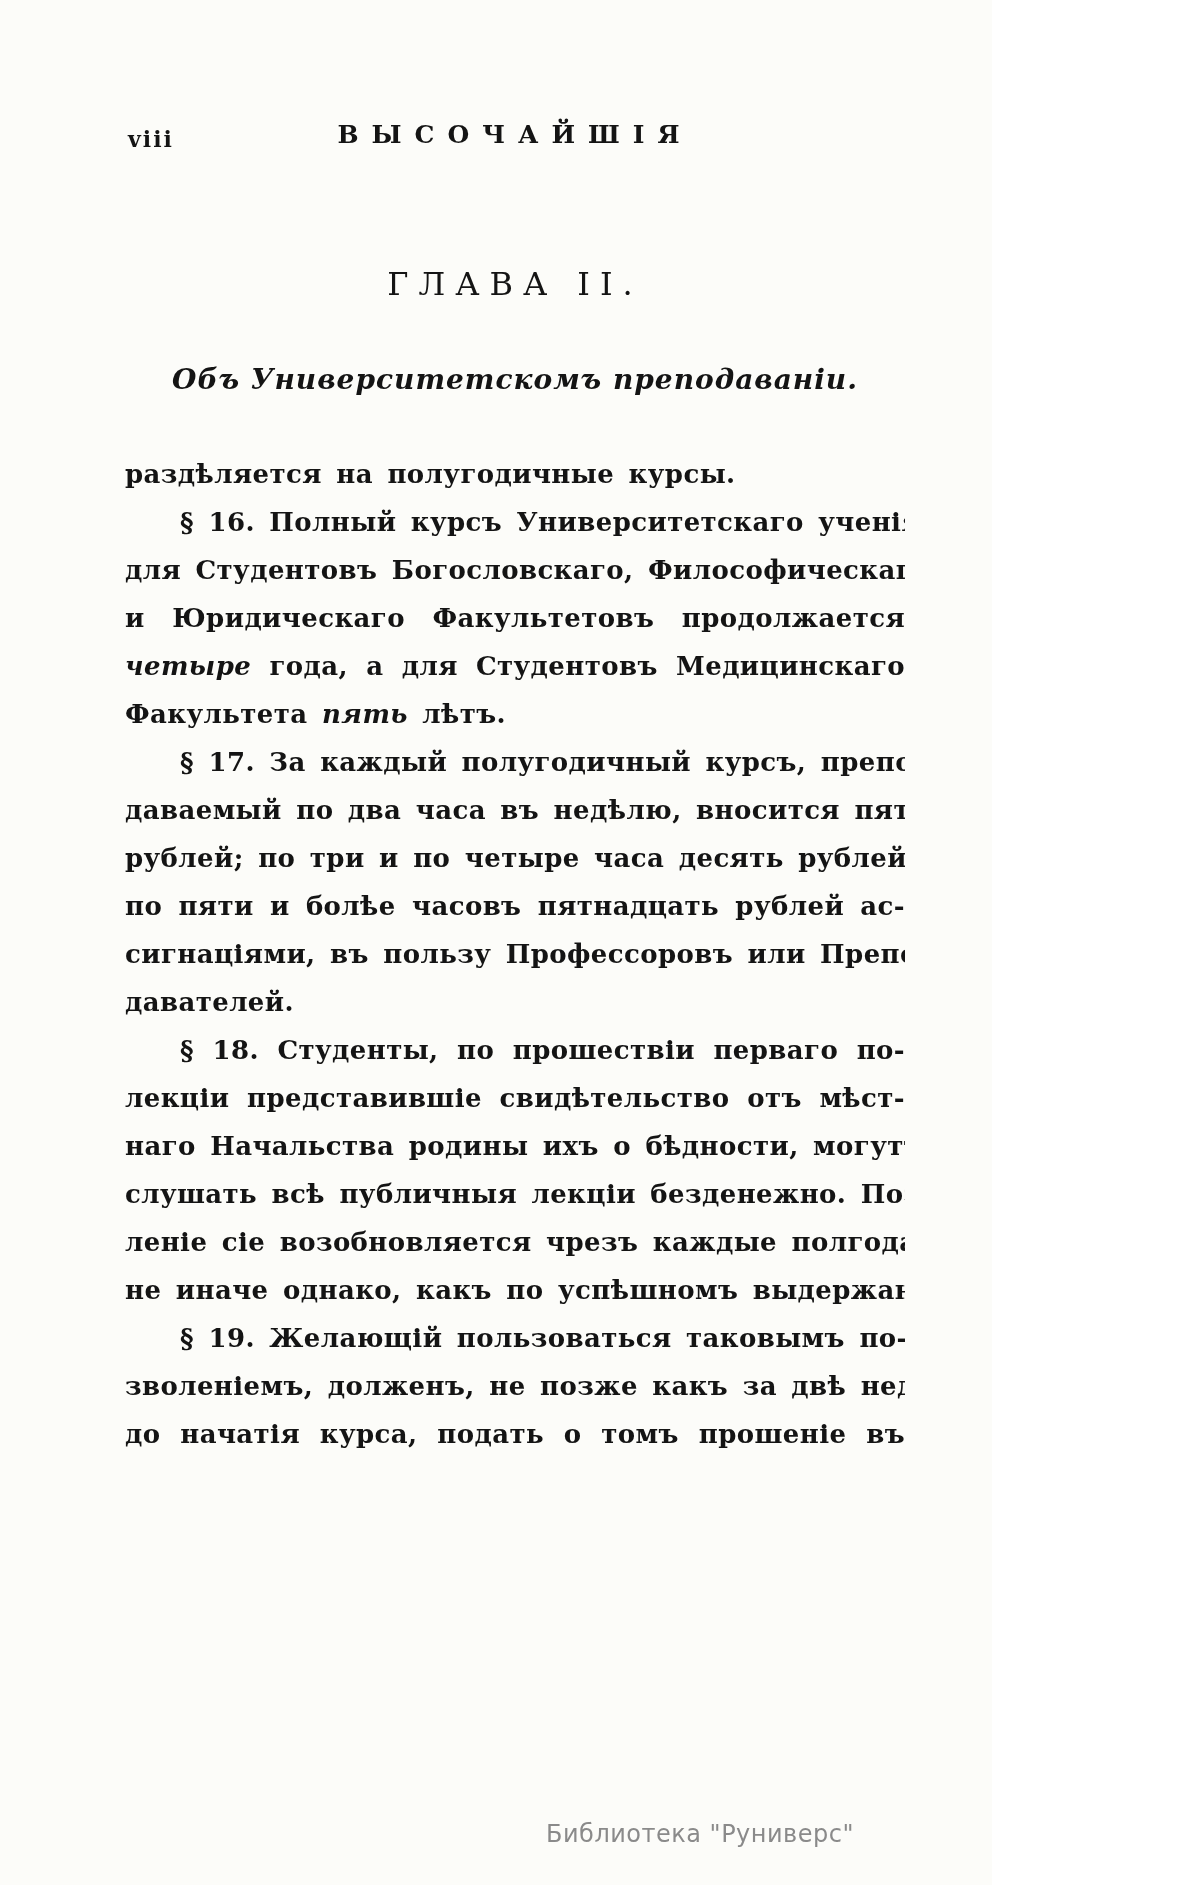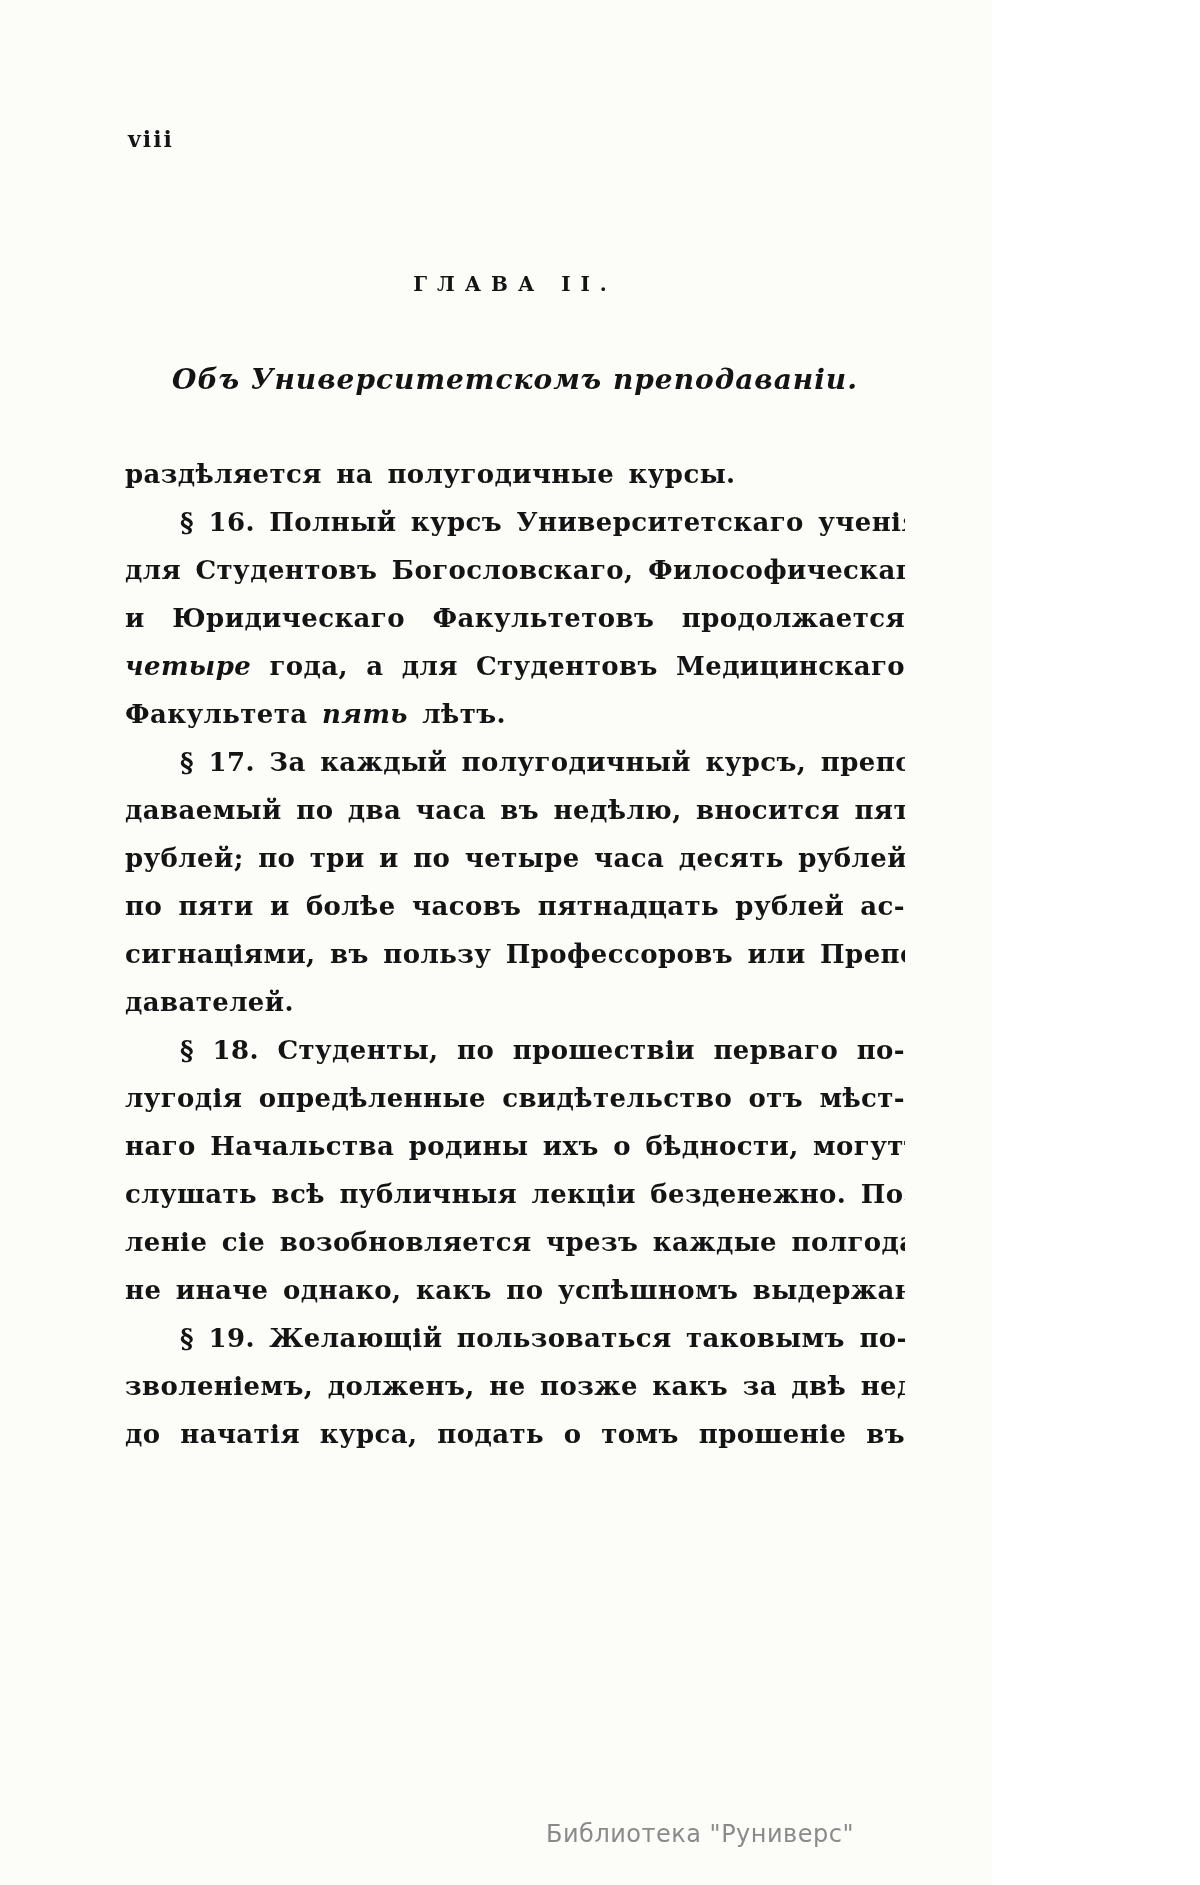--- a/index.html
+++ b/index.html
@@ -62,22 +62,22 @@
     text-indent: 55px;
   }
   .line .it {
     font-style: italic;
   }
   .chapter {
     margin: 82px 0 0 0;
     height: 44px;
     line-height: 44px;
     text-align: center;
-    font-size: 20px;
-    font-weight: bold;
+    font-size: 32px;
+    font-weight: normal;
     letter-spacing: 10px;
     white-space: nowrap;
   }
   .subtitle {
     margin-top: 48px;
     height: 52px;
     line-height: 52px;
     text-align: center;
     font-size: 28px;
     font-weight: bold;
@@ -97,20 +97,21 @@
     color: #8a8a8a;
     letter-spacing: 0.5px;
   }
 </style>
 </head>
 <body>
 
 <div class="page">
 
   <div class="pagenum">viii</div>
+  <div class="running-head">ВЫСОЧАЙШІЯ</div>
 
   <div class="content">
 
 
     <div class="chapter">ГЛАВА II.</div>
     <div class="subtitle">Объ Университетскомъ преподаваніи.</div>
 
     <div class="body-text">
 
       <div>
@@ -129,21 +130,21 @@
         <div class="line ind">§ 17. За каждый полугодичный курсъ, препо-</div>
         <div class="line">даваемый по два часа въ недѣлю, вносится пять</div>
         <div class="line">рублей; по три и по четыре часа десять рублей;</div>
         <div class="line">по пяти и болѣе часовъ пятнадцать рублей ас-</div>
         <div class="line">сигнаціями, въ пользу Профессоровъ или Препо-</div>
         <div class="line endl">давателей.</div>
       </div>
 
       <div>
         <div class="line ind">§ 18. Студенты, по прошествіи перваго по-</div>
-        <div class="line">лугодія опредѣленные свидѣтельство отъ мѣст-</div>
+        <div class="line">лекціи представившіе свидѣтельство отъ мѣст-</div>
         <div class="line">наго Начальства родины ихъ о бѣдности, могутъ</div>
         <div class="line">слушать всѣ публичныя лекціи безденежно. Позво-</div>
         <div class="line">леніе сіе возобновляется чрезъ каждые полгода,</div>
         <div class="line">не иначе однако, какъ по успѣшномъ выдержаніи</div>
       </div>
 
       <div>
         <div class="line ind">§ 19. Желающій пользоваться таковымъ по-</div>
         <div class="line">зволеніемъ, долженъ, не позже какъ за двѣ недѣли</div>
         <div class="line">до начатія курса, подать о томъ прошеніе въ</div>

